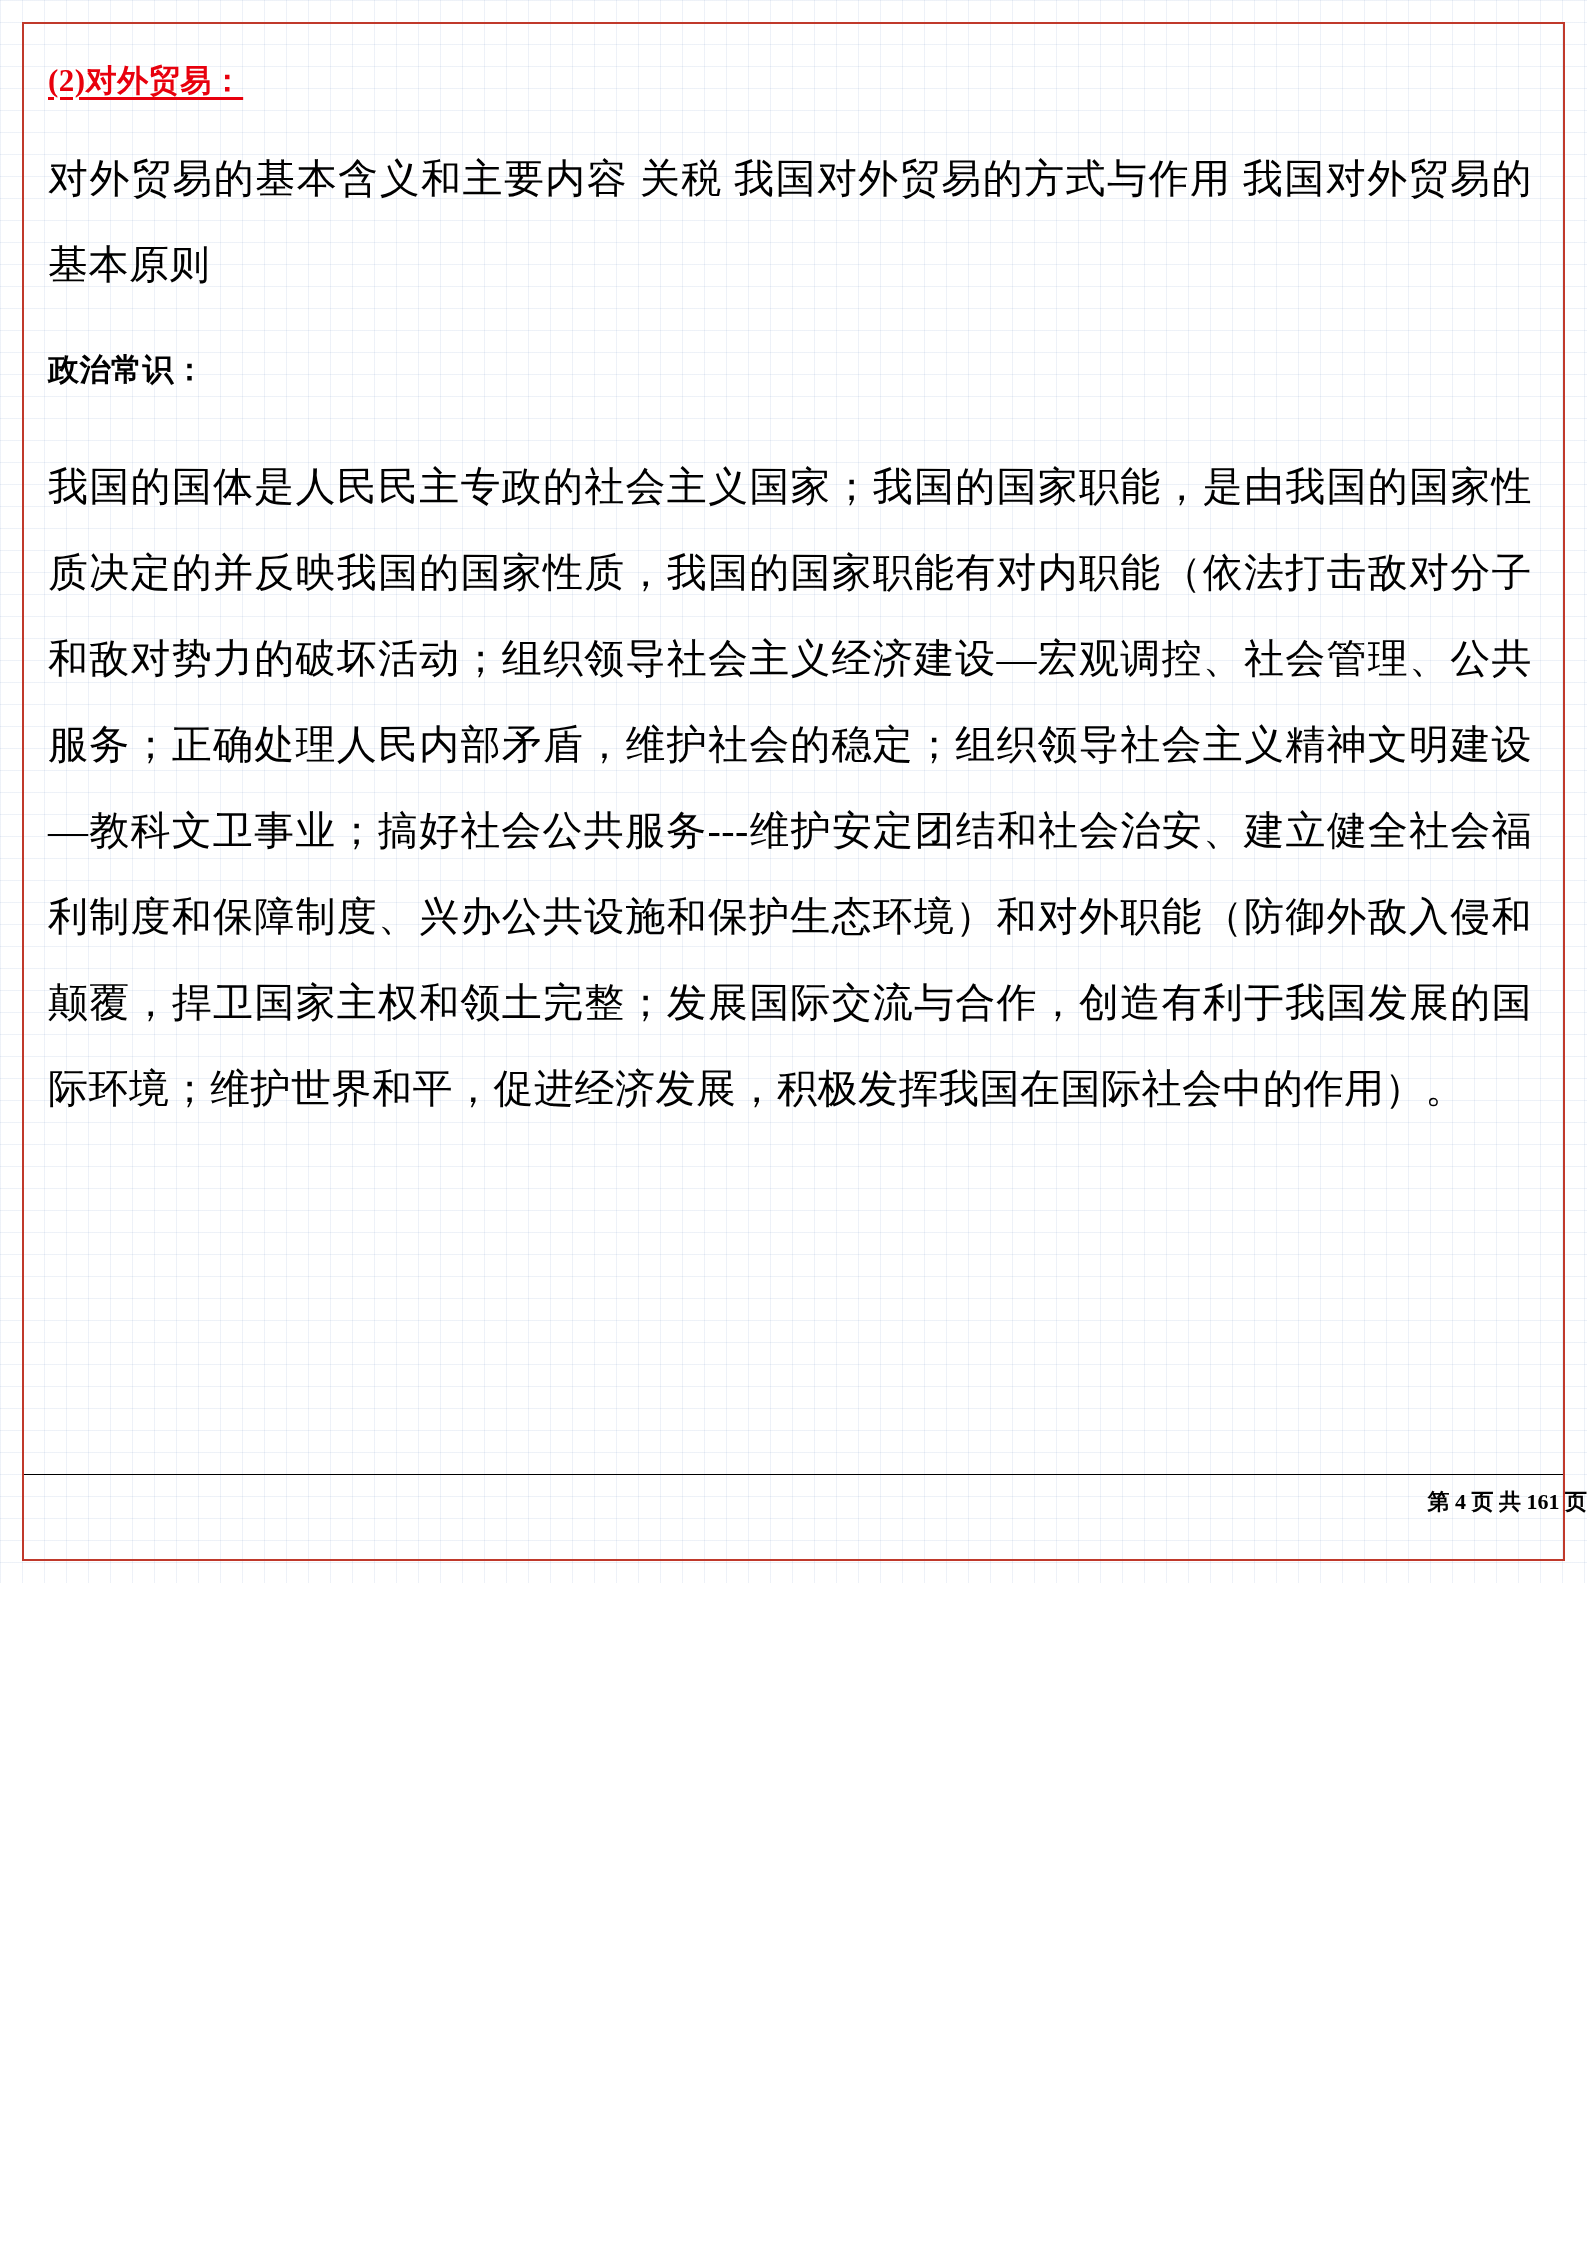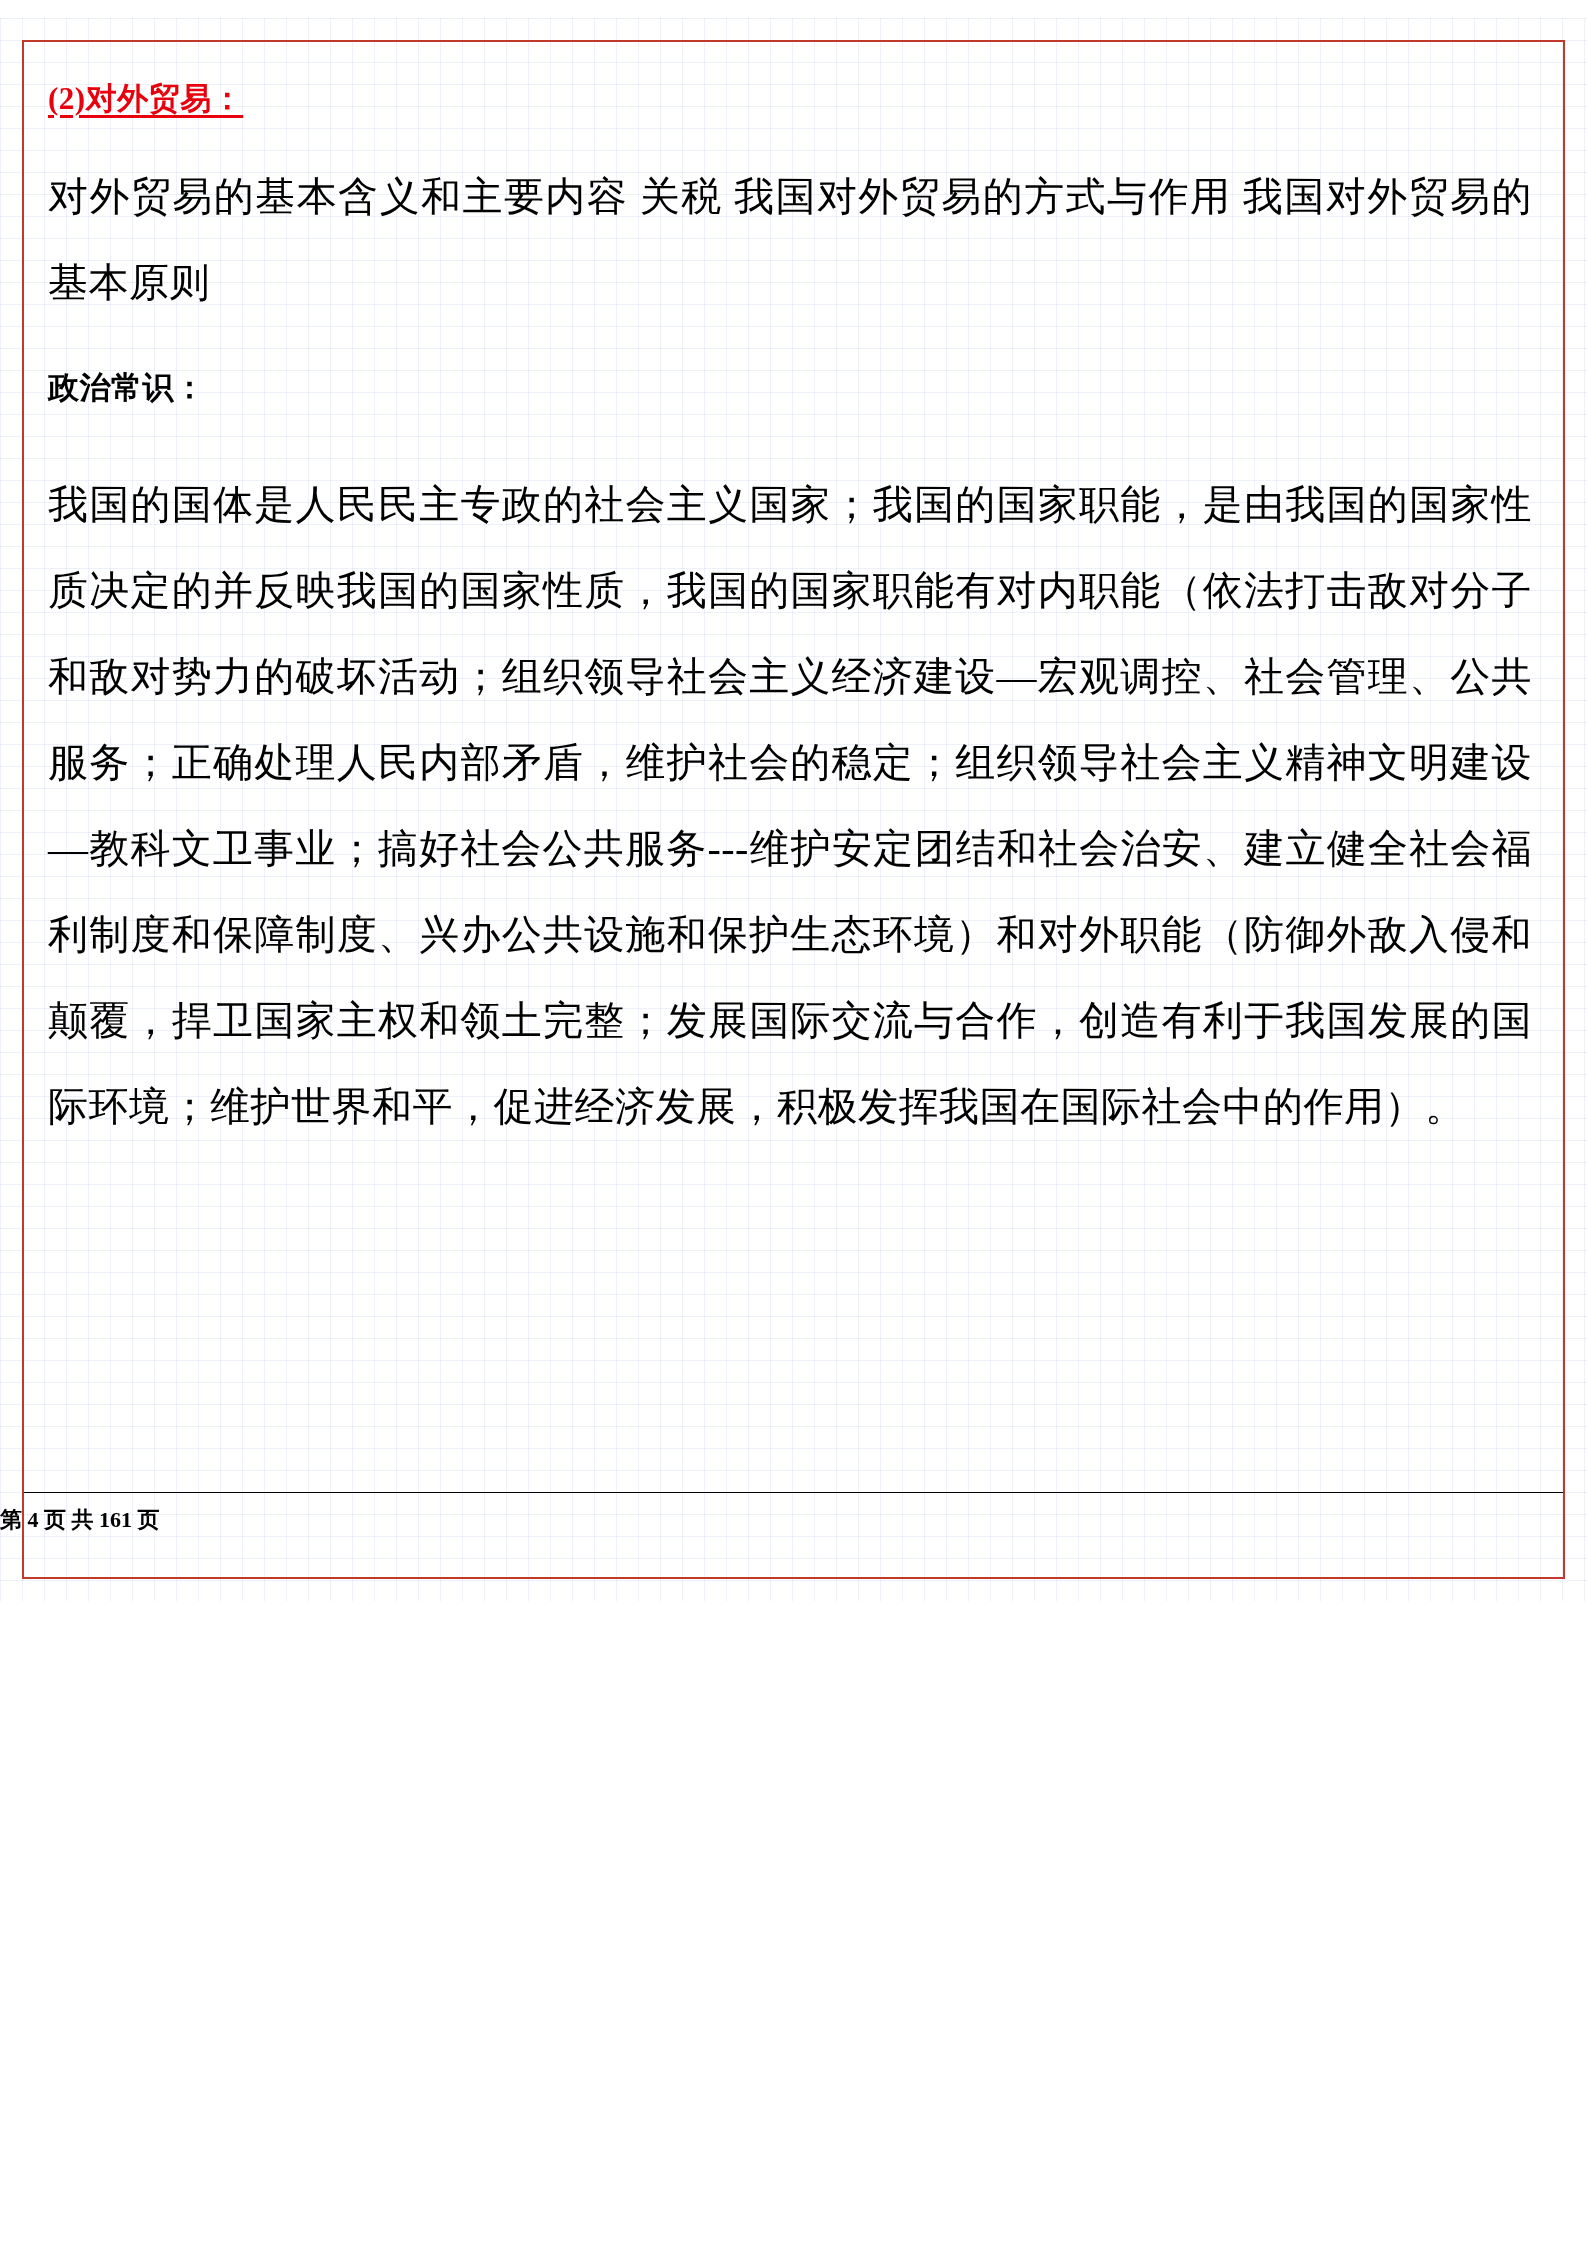--- a/index.html
+++ b/index.html
@@ -4,21 +4,21 @@
 <style>
   html, body {
     margin: 0;
     padding: 0;
     background: #ffffff;
   }
   .page {
     position: relative;
     width: 1587px;
     height: 1583px;
-    margin: 18px auto;
+    margin: 0 auto;
     background-color: #ffffff;
     background-image:
       linear-gradient(to right, rgba(120,150,200,0.13) 1px, transparent 1px),
       linear-gradient(to bottom, rgba(120,150,200,0.13) 1px, transparent 1px);
     background-size: 22px 22px;
     box-sizing: border-box;
     font-family: "Liberation Serif", "DejaVu Serif", serif;
     overflow: hidden;
     padding-left: 29px;
   }
@@ -68,21 +68,21 @@
   .body-text {
     font-size: 40px;
     line-height: 86px;
   }
   .spacer-sm { height: 16px; }
   .footer {
     position: absolute;
     left: 0;
     right: 0;
     bottom: 66px;
-    text-align: left;
+    text-align: right;
     font-size: 22px;
     color: #000000;
     font-family: "Liberation Serif", "DejaVu Serif", serif;
     font-weight: bold;
   }
   .footer .num {
     font-family: "Liberation Serif", "DejaVu Serif", serif;
   }
   .footer-rule {
     position: absolute;

